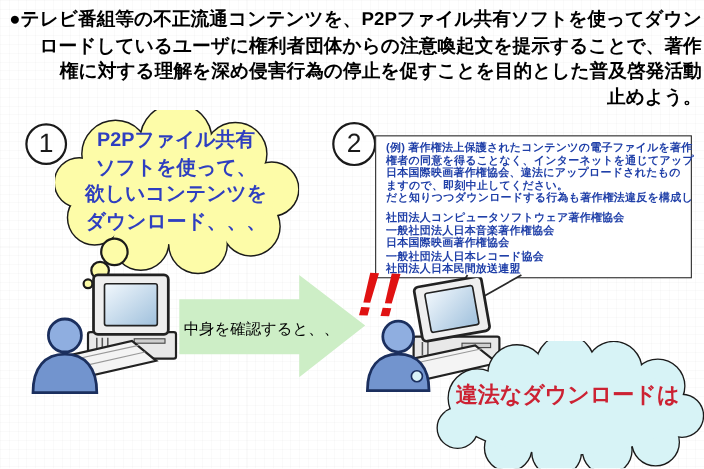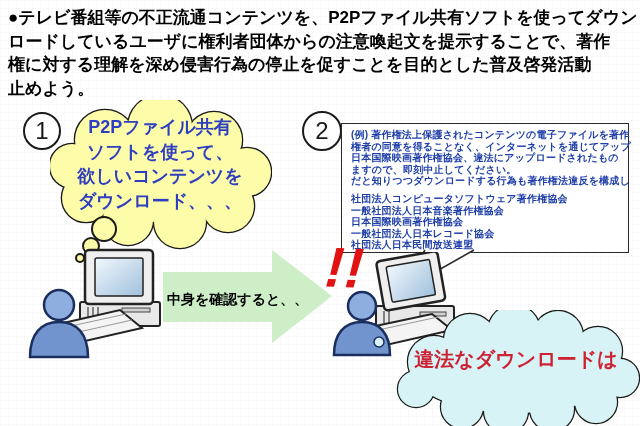--- a/index.html
+++ b/index.html
@@ -4,40 +4,40 @@
 <style>
   html,body{margin:0;padding:0;background:#fff;}
   .stage{
     position:relative;width:640px;height:426px;overflow:hidden;background:#fff;
     background-image:
       repeating-linear-gradient(to right, rgba(0,0,0,0.018) 0 1px, transparent 1px 8px),
       repeating-linear-gradient(to bottom, rgba(0,0,0,0.018) 0 1px, transparent 1px 8px);
     font-family:"Liberation Sans","DejaVu Sans",sans-serif;
   }
   .abs{position:absolute;}
-  .intro{left:8px;top:6px;width:630px;font-size:17px;font-weight:700;color:#000;line-height:23.5px;letter-spacing:0;}
+  .intro{left:8px;top:6px;width:630px;font-size:17px;font-weight:700;color:#000;line-height:23.5px;letter-spacing:0;text-align:right;}
   .intro div{white-space:nowrap;}
   .circle-num{
     width:34px;height:34px;border:2px solid #1a1a1a;border-radius:50%;
     display:flex;align-items:center;justify-content:center;
     font-size:24px;font-weight:400;color:#1a1a1a;background:rgba(255,255,255,.6);
   }
   .cloud-text-yellow{
     left:60px;top:115px;width:200px;text-align:center;
     font-size:18px;font-weight:700;color:#2E3EC0;line-height:24.5px;
   }
   .msg-header{left:330px;top:99px;font-size:18px;font-weight:500;color:#111;white-space:nowrap;margin-top:24px;}
   .msg-box{
     left:341px;top:123px;width:288px;height:130px;box-sizing:border-box;
     background:#fff;border:1.5px solid #2a2a2a;padding:5px 8px 2px 9px;z-index:4;
   }
   .msg-body{font-size:10px;font-weight:700;color:#1F3FA8;line-height:11.6px;letter-spacing:.2px;white-space:nowrap;}
   .msg-orgs{margin-top:6px;font-size:10px;font-weight:700;color:#1F3FA8;line-height:11.6px;letter-spacing:.2px;white-space:nowrap;}
   .tail{left:388px;top:249px;z-index:5;}
-  .arrow-label{left:167px;top:291px;font-size:14px;font-weight:700;color:#000;white-space:nowrap;z-index:3;}
+  .arrow-label{left:167px;top:291px;font-size:14px;font-weight:400;color:#000;white-space:nowrap;z-index:3;}
   .alert-mark{
     left:326px;top:240px;z-index:7;
     font-size:56px;font-weight:800;color:#E01212;letter-spacing:1px;
     transform:skewX(-13deg) rotate(2deg);line-height:1;
   }
   .cloud-text-blue{
     left:400px;top:345px;width:232px;text-align:center;z-index:7;
     font-size:20px;font-weight:700;color:#CC2233;line-height:28px;
   }
   .z2{z-index:2}.z3{z-index:3}.z6{z-index:6}

